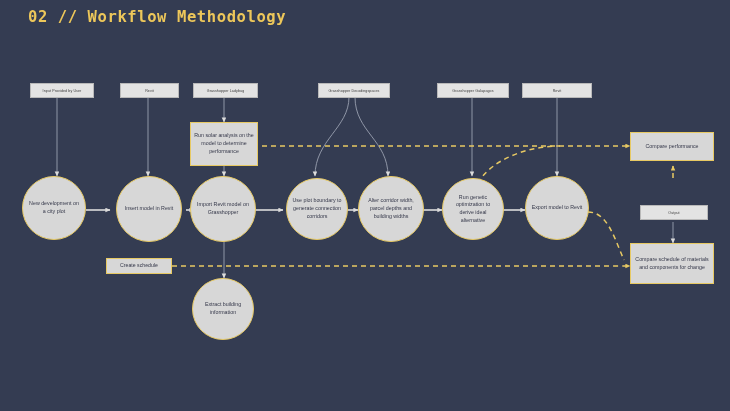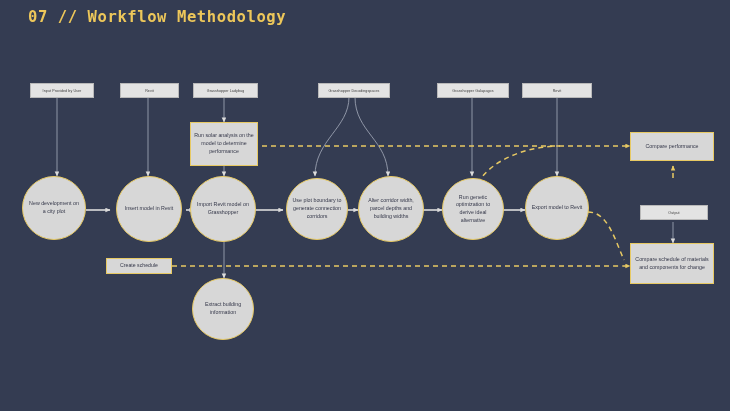--- a/index.html
+++ b/index.html
@@ -38,21 +38,21 @@
     color:#35384a;font-size:5.3px;line-height:1.45;padding:3px;
     box-sizing:border-box;
   }
   .obox.small{font-size:5.2px;}
 </style>
 </head>
 <body>
 
 <div id="stage">
 
-  <div class="title">07 // Workflow Methodology</div>
+  <div class="title">02 // Workflow Methodology</div>
 
   <svg class="wires" viewBox="0 0 730 411" xmlns="http://www.w3.org/2000/svg">
     <defs>
       <marker id="ah" markerWidth="6" markerHeight="6" refX="4.6" refY="2.3" orient="auto" markerUnits="userSpaceOnUse">
         <path d="M0,0 L5,2.3 L0,4.6 z" fill="#dcdcdc"></path>
       </marker>
       <marker id="ahy" markerWidth="6" markerHeight="6" refX="4.6" refY="2.3" orient="auto" markerUnits="userSpaceOnUse">
         <path d="M0,0 L5,2.3 L0,4.6 z" fill="#e7c963"></path>
       </marker>
     </defs>

